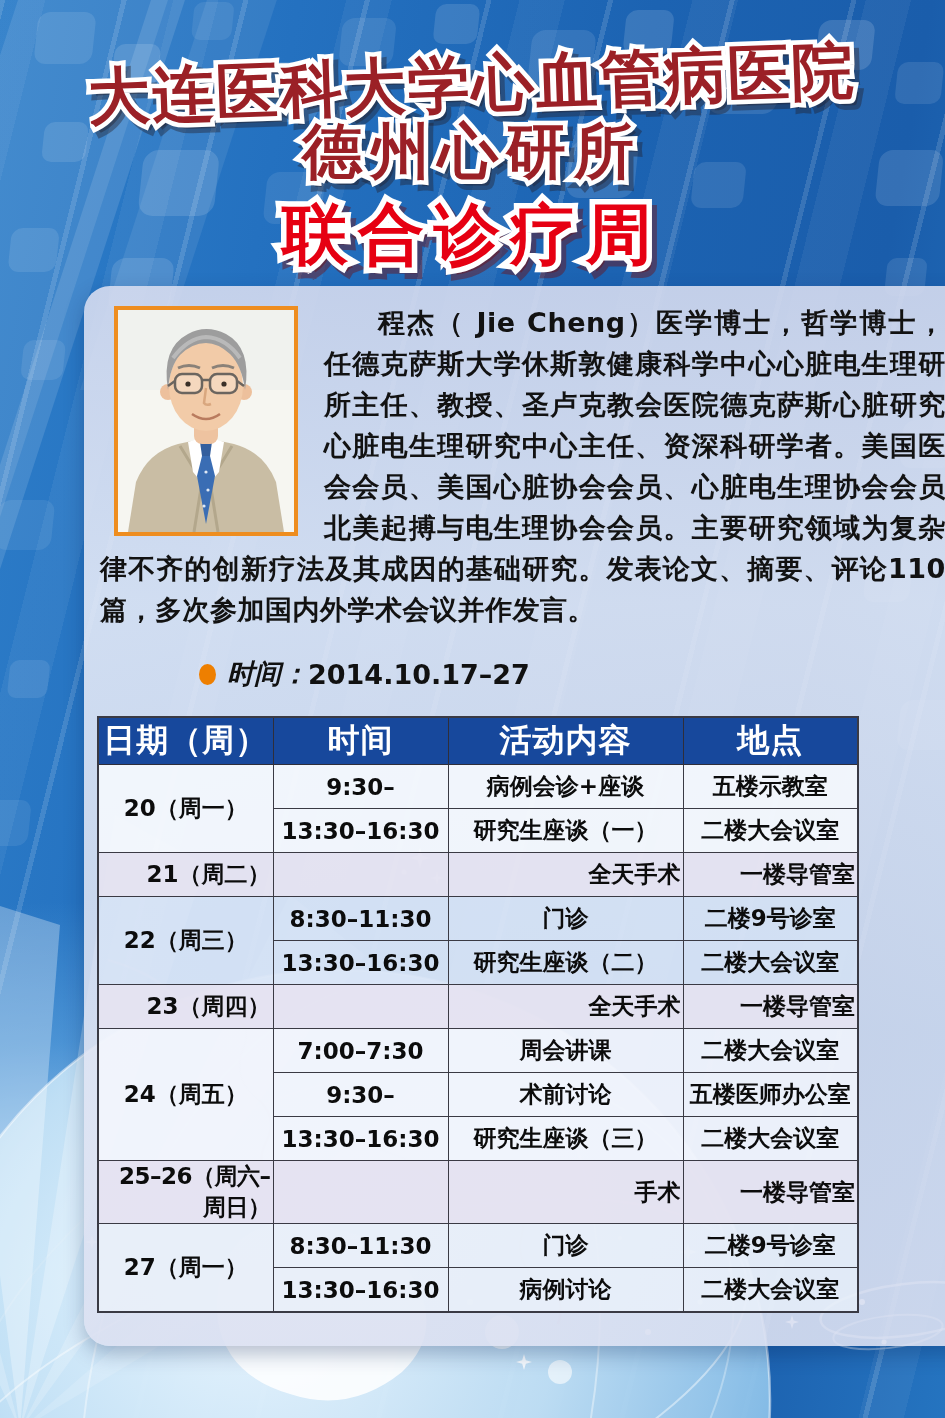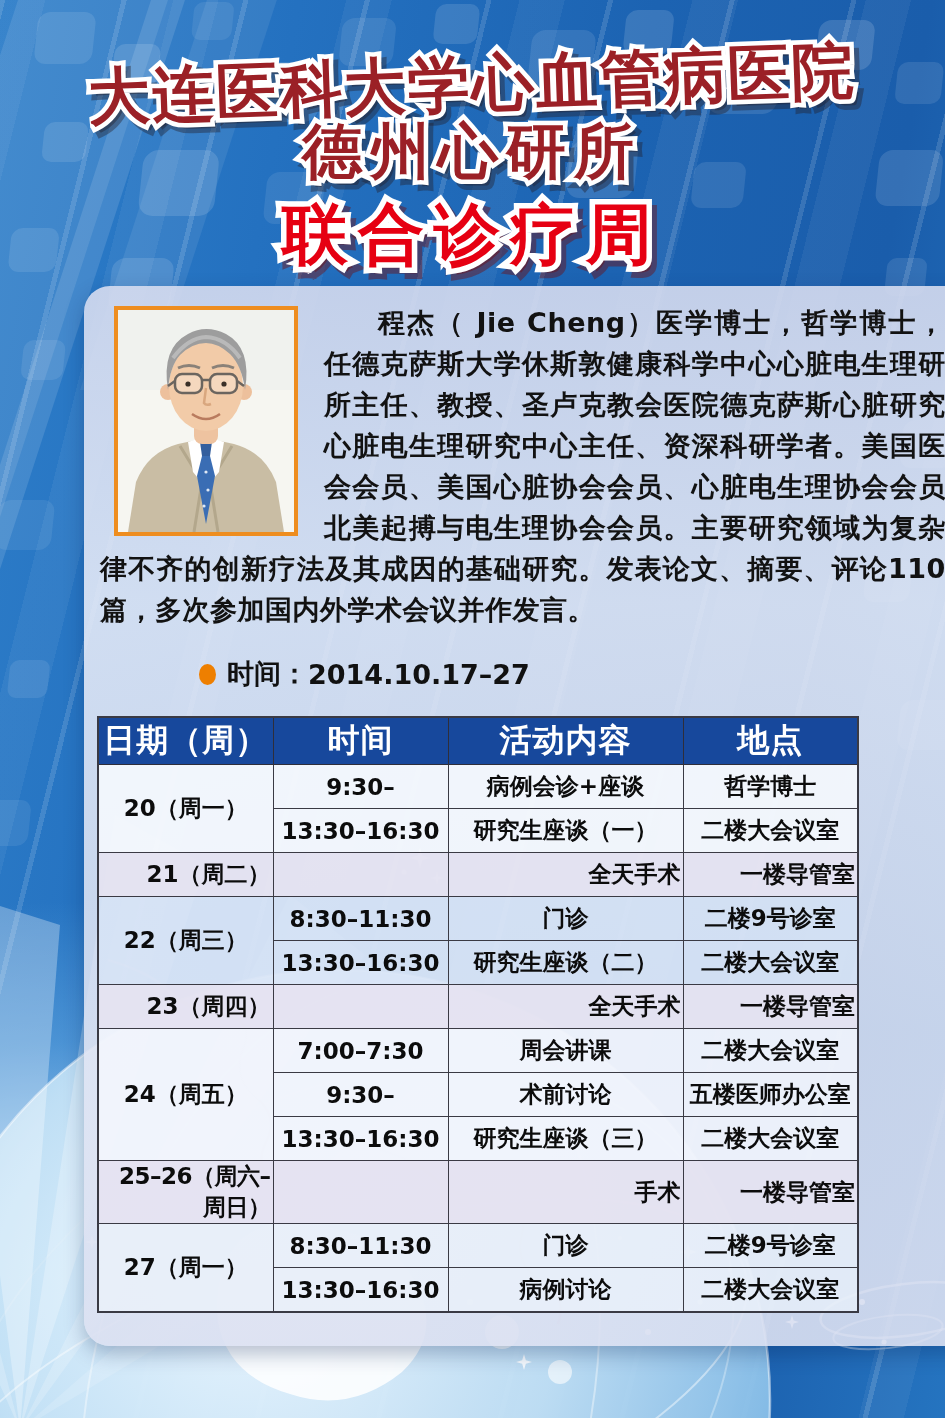--- a/index.html
+++ b/index.html
@@ -29,21 +29,21 @@
   .photo{float:left;width:176px;height:222px;border:4px solid #ee8d1f;margin:4px 26px 0 14px;background:#fff;}
   .photo svg{display:block;width:100%;height:100%;}
   .bio-text{margin:0;font-size:27px;line-height:41px;font-weight:600;color:#121212;
     text-align:justify;text-indent:2em;letter-spacing:0.5px;}
   .schedule-title{clear:both;margin:14px 0 0 0;text-align:center;
     color:#e60012;font-size:37px;font-weight:800;letter-spacing:3px;}
   .info-row{display:flex;align-items:center;margin:26px 0 0 115px;font-size:27px;color:#111;}
   .info-item{display:flex;align-items:center;}
   .info-item.second{margin-left:150px;}
   .dot{width:17px;height:21px;border-radius:50%;background:#ee7f00;margin-right:11px;flex:0 0 auto;}
-  .info-label{font-weight:800;}
+  .info-label{font-weight:800;font-style:italic;}
   .info-value{font-weight:600;}
   
   table.schedule{margin:24px 0 0 13px;border-collapse:collapse;width:760px;table-layout:fixed;
     border:2px solid #3a3a44;}
   col.c-date{width:175px;} col.c-time{width:175px;} col.c-act{width:235px;} col.c-place{width:175px;}
   table.schedule th{background:#17489c;color:#fff;font-size:32px;font-weight:700;height:44px;
     border:1px solid #2e2e3a;letter-spacing:1px;}
   table.schedule td{height:43px;text-align:center;vertical-align:middle;font-size:23px;font-weight:600;
     color:#0c0c0c;border:1px solid #3a3a44;padding:0 2px;background:rgba(246,250,255,0.72);}
   tr.g20 td{background:rgba(250,252,255,0.80);}
@@ -227,21 +227,21 @@
           <th>时间</th>
           <th>活动内容</th>
           <th>地点</th>
         </tr>
       </thead>
       <tbody>
         <tr class="g20">
           <td rowspan="2">20（周一）</td>
           <td>9:30–</td>
           <td>病例会诊+座谈</td>
-          <td>哲学博士</td>
+          <td>五楼示教室</td>
         </tr>
         <tr class="g20">
           <td>13:30–16:30</td>
           <td>研究生座谈（一）</td>
           <td>二楼大会议室</td>
         </tr>
         <tr class="shade">
           <td>21（周二）</td>
           <td></td>
           <td>全天手术</td>

